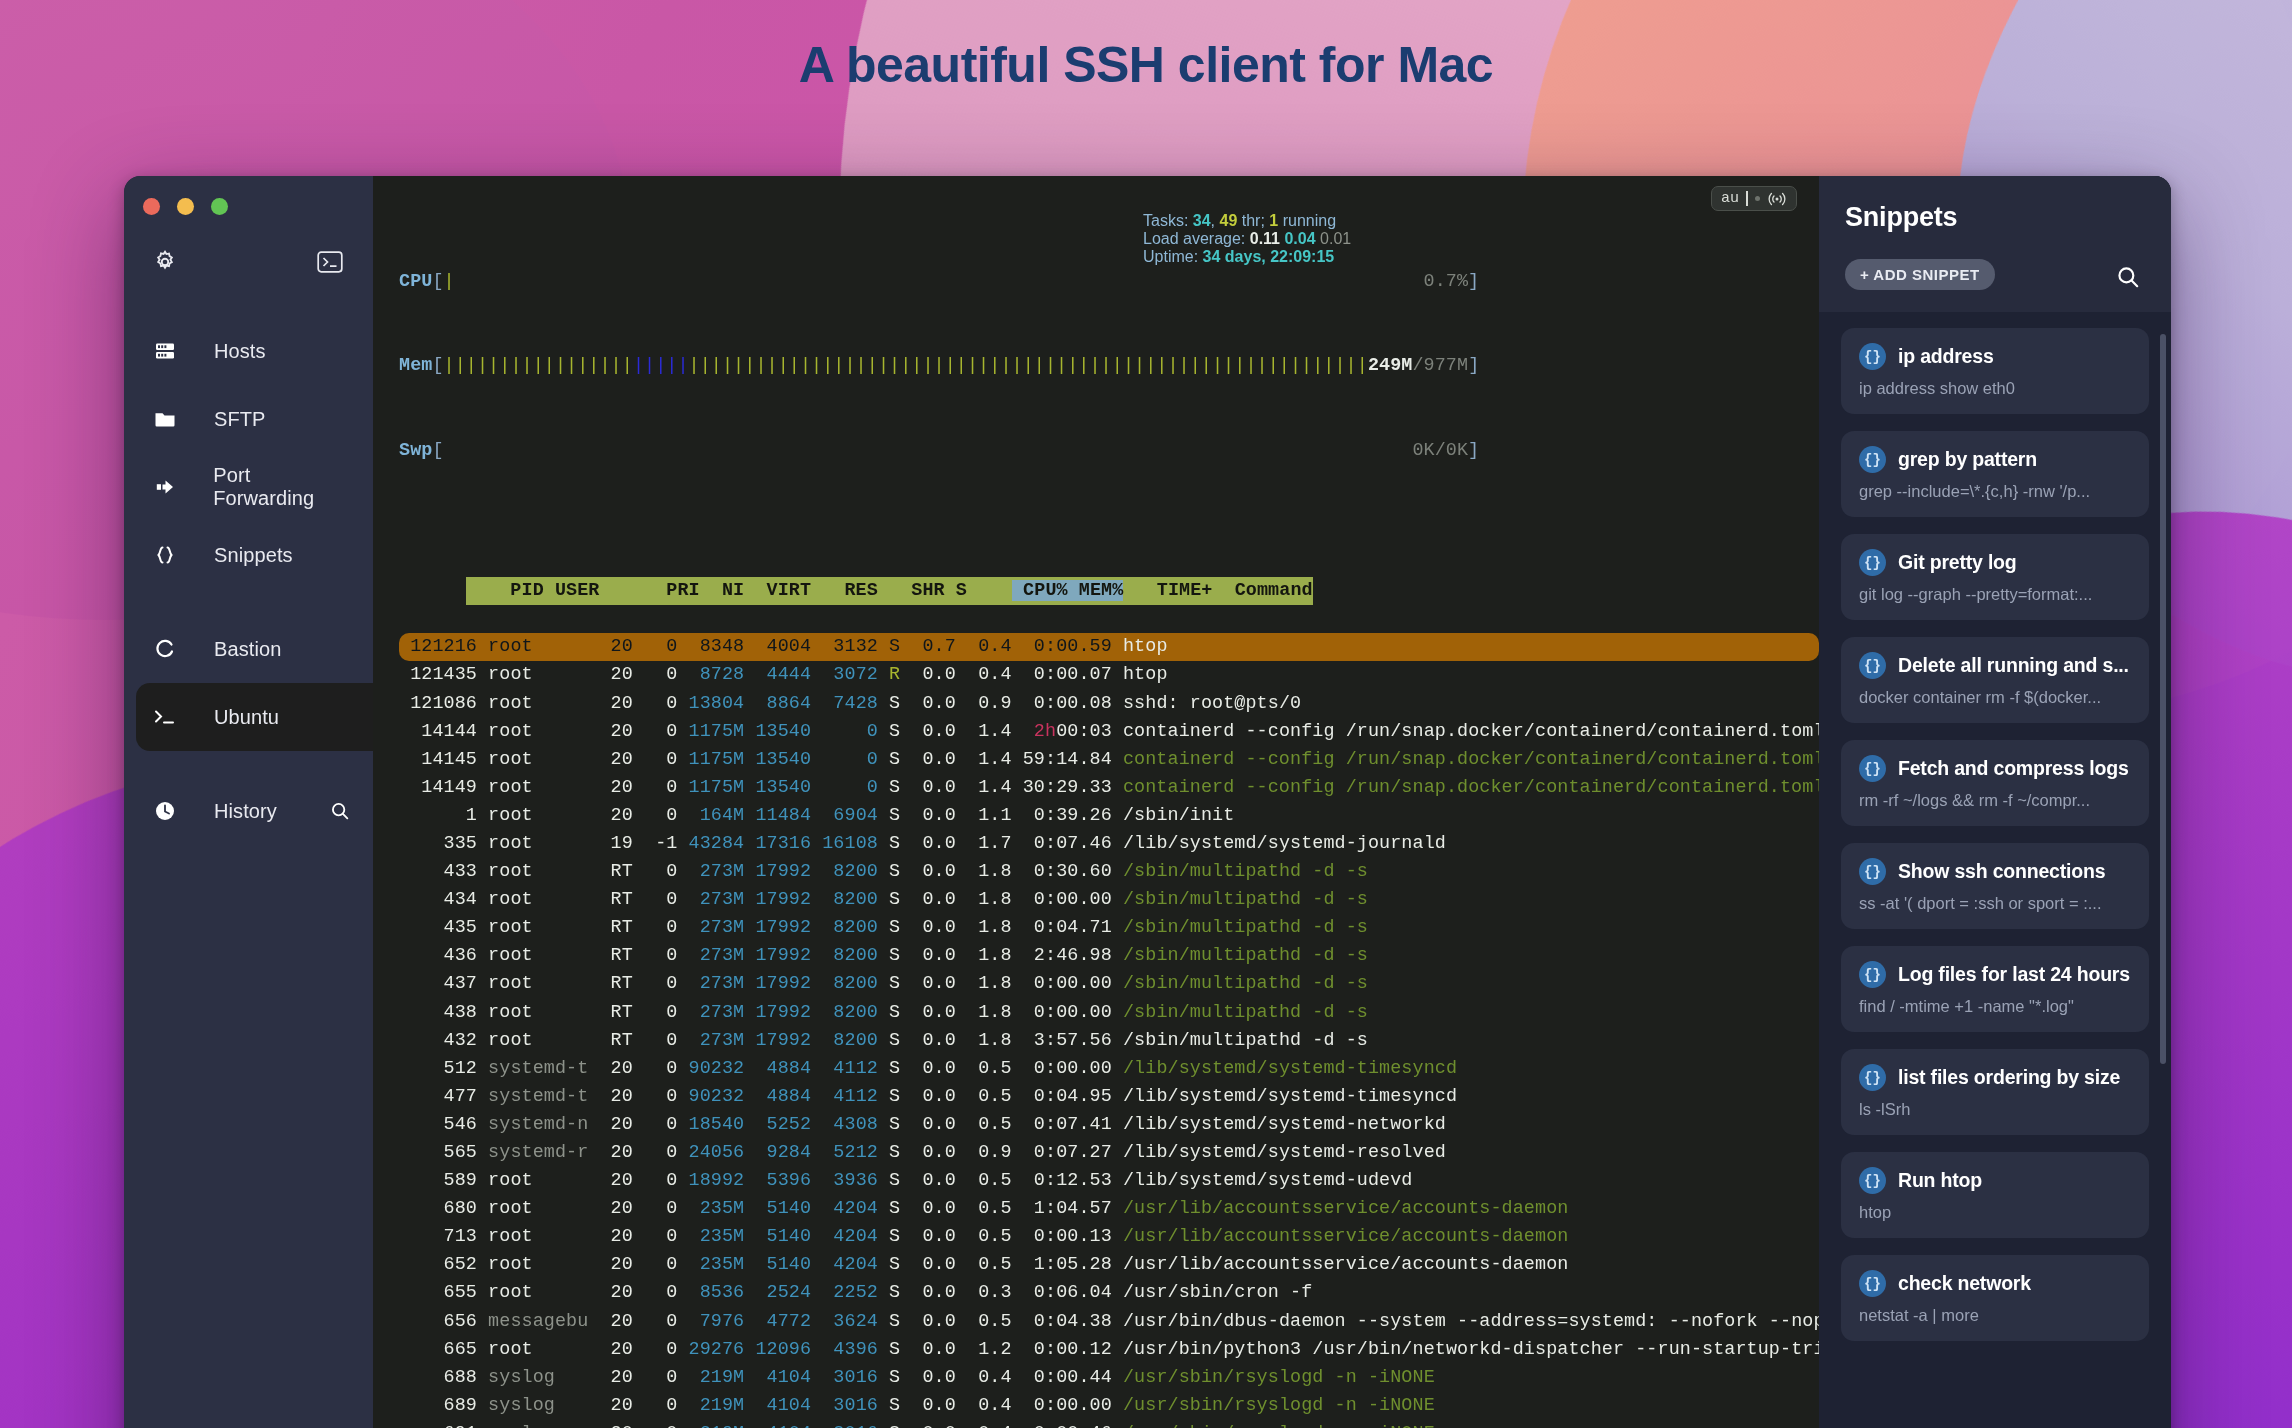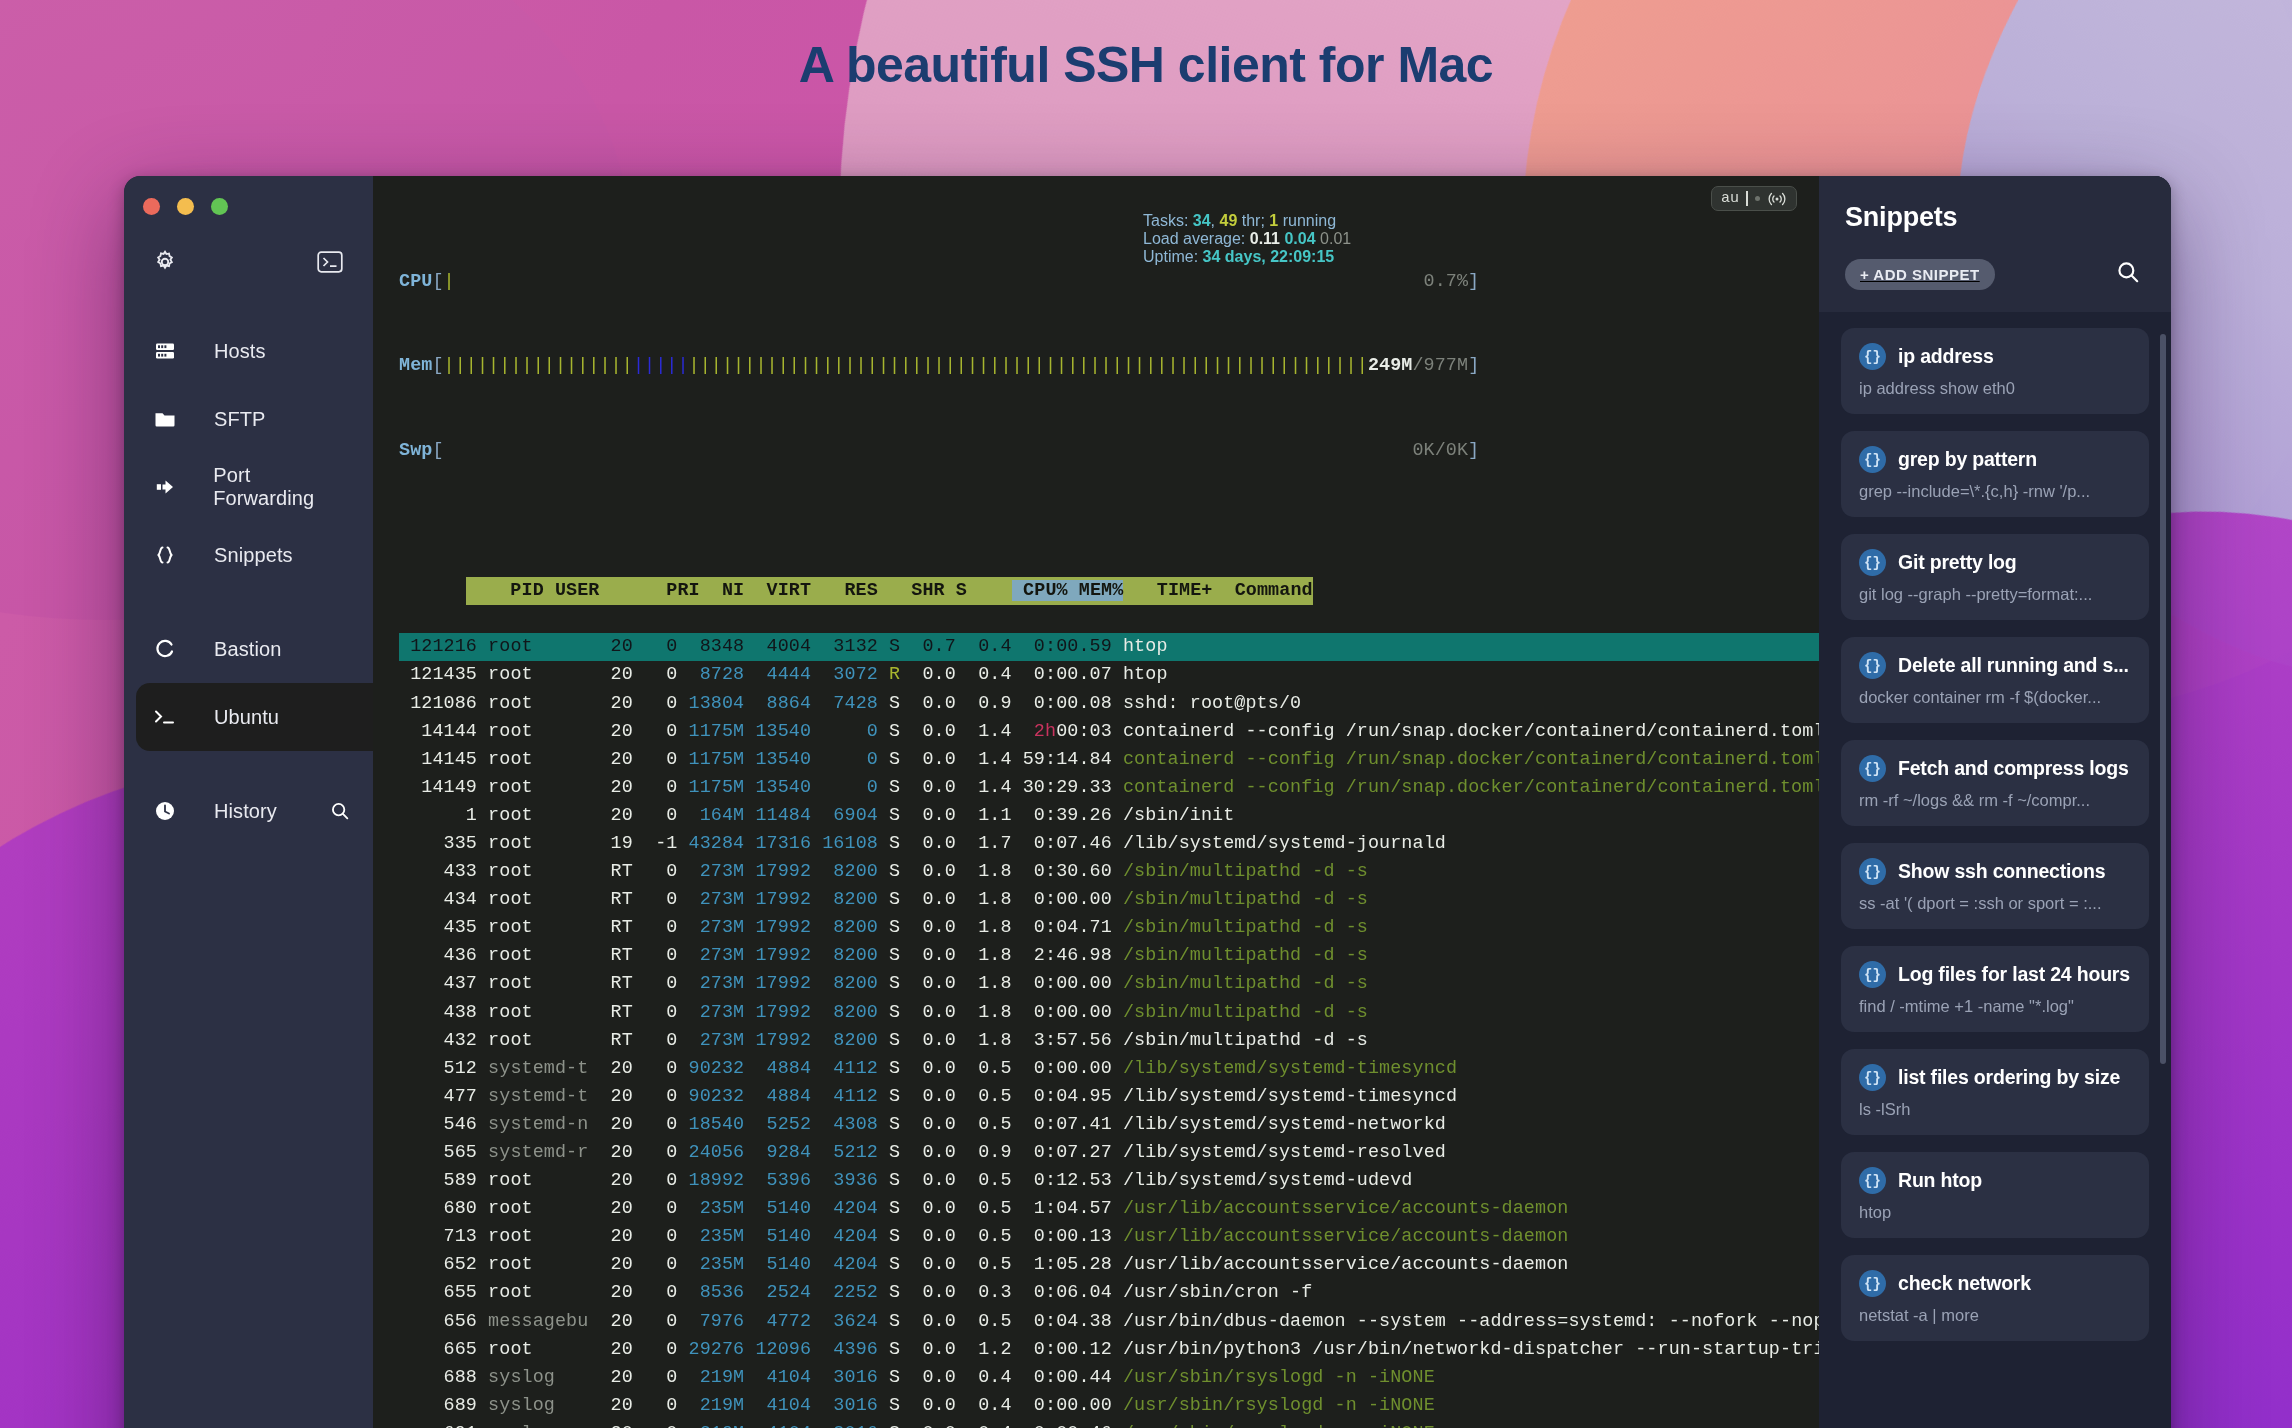--- a/index.html
+++ b/index.html
@@ -154,41 +154,40 @@
   .grey{ color:#8d928a; }
   .lblue{ color:#8fb8d6; }
   .stats{ position:absolute; left:770px; top:36px; }
 
   .proc-head{
     background:#9aad4c; color:#14160f; font-weight:bold;
     display:inline-block; padding:0;
   }
   .proc-head .cpucol{ background:#7fa8bd;margin-left:45px; }
   .row{ display:block; }
-  .row.sel{ background:#0f766e; color:#10161a; }
+  .row.sel{ background:#a16207; color:#10161a;border-radius:10px; }
   .row.sel .c-num,.row.sel .c-blue,.row.sel .c-green,.row.sel .c-grey{ color:#10161a; }
   .c-blue{ color:#3f92bb; }
   .c-num{ color:#e8ece6; }
   .c-green{ color:#6f8f2e; }
   .c-grey{ color:#8d928a; }
   .c-red{ color:#c8335e; }
   .c-white{ color:#e8ece6; }
   .c-yellow{ color:#a8b52e; }
 
   
   .snippets{
     width:352px; flex:0 0 352px; background:#272b3d; position:relative;
     display:flex; flex-direction:column;
   }
   .sn-header{ padding:26px 26px 0 26px; background:#272b3d; }
   .sn-title{ color:#fff; font-size:27px; font-weight:bold; letter-spacing:-.2px; }
   .sn-actions{
-    display:flex; align-items:flex-start; justify-content:space-between;
+    display:flex; align-items:flex-end; justify-content:space-between;
     padding:26px 4px 22px 0;
-    text-decoration:underline;
   }
   .add-btn{
     background:#555b6e; color:#e9ebf2; border:none; border-radius:20px;
     padding:7px 15px; font-size:15px; font-weight:bold; letter-spacing:.5px;
     cursor:pointer; font-family:"Liberation Sans", sans-serif;
   }
   .sn-list{
     flex:1; background:#1e2233; padding:16px 22px 0 22px; overflow:hidden;
     position:relative;
   }

